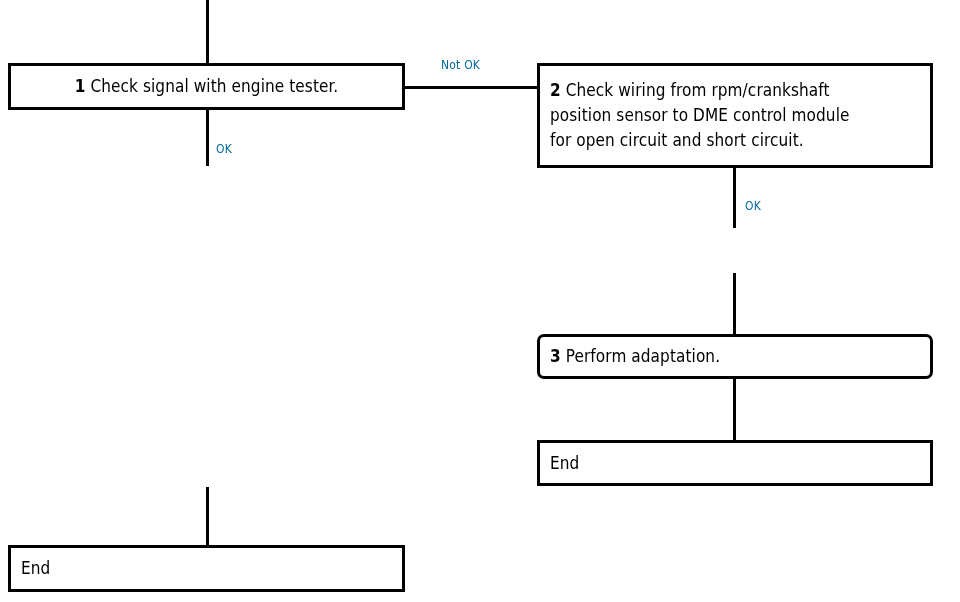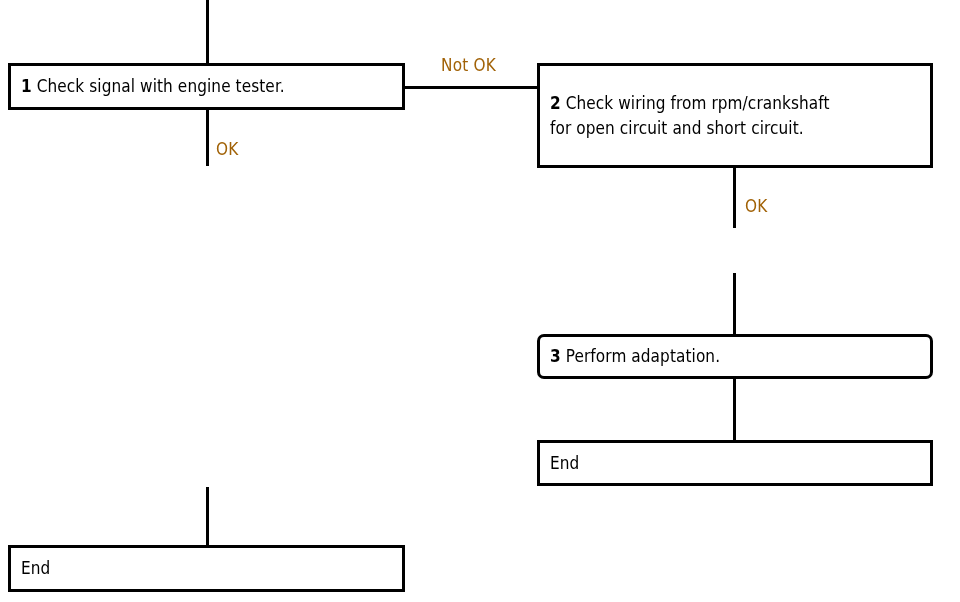--- a/index.html
+++ b/index.html
@@ -45,23 +45,23 @@
     background: #000000;
   }
   .conn-v {
     width: 3px;
   }
   .conn-h {
     height: 3px;
   }
   .edge-label {
     position: absolute;
-    font-size: 17px;
+    font-size: 12px;
     line-height: 18px;
-    color: #a16207;
+    color: #0369a1;
     white-space: nowrap;
     letter-spacing: 0.2px;
   }
 </style>
 </head>
 <body>
 
 <div id="canvas">
 
   <div class="conn conn-v" style="left:206px; top:0px; height:64px;"></div>
@@ -77,30 +77,31 @@
   <div class="conn conn-v" style="left:733px; top:273px; height:61px;"></div>
 
   <div class="conn conn-v" style="left:733px; top:379px; height:61px;"></div>
 
   <div class="edge-label" style="left:441px; top:56px;">Not OK</div>
 
   <div class="edge-label" style="left:216px; top:140px;">OK</div>
 
   <div class="edge-label" style="left:745px; top:197px;">OK</div>
 
-  <div class="node" style="left:8px; top:63px; width:397px; height:47px;">
+  <div class="node" style="left:8px; top:63px; width:397px; height:47px;align-items:center;">
     <div class="line">
       <span class="num">1</span><span>Check signal with engine tester.</span>
     </div>
   </div>
 
   <div class="node" style="left:537px; top:63px; width:396px; height:105px;">
     <div class="line">
       <span class="num">2</span><span>Check wiring from rpm/crankshaft</span>
     </div>
+    <div class="line">position sensor to DME control module</div>
     <div class="line">for open circuit and short circuit.</div>
   </div>
 
 
   <div class="node" style="left:537px; top:334px; width:396px; height:45px;border-radius:7px;">
     <div class="line">
       <span class="num">3</span><span>Perform adaptation.</span>
     </div>
   </div>
 

